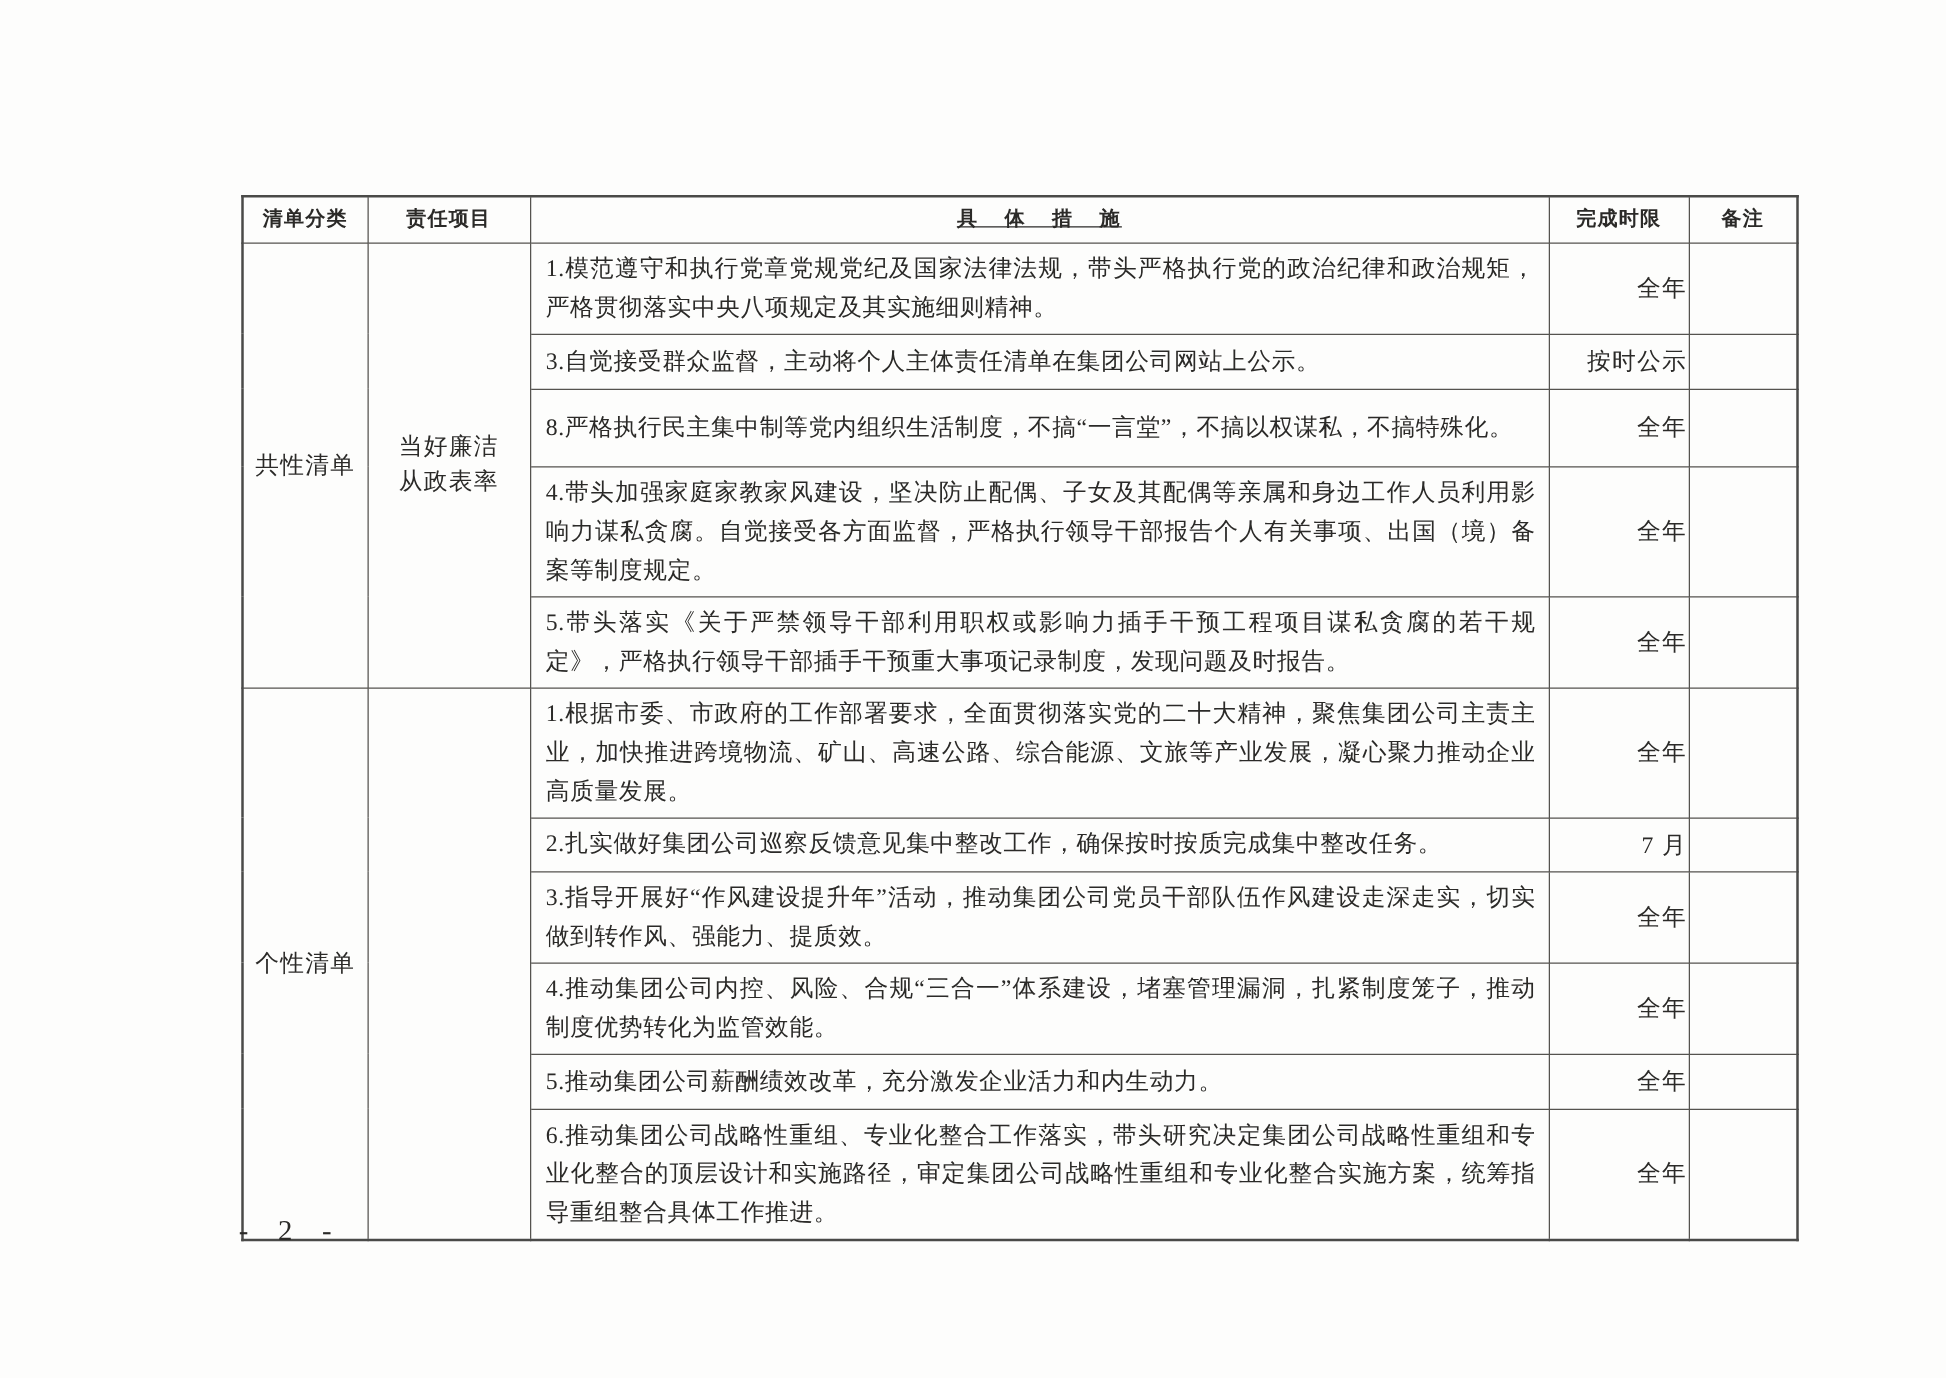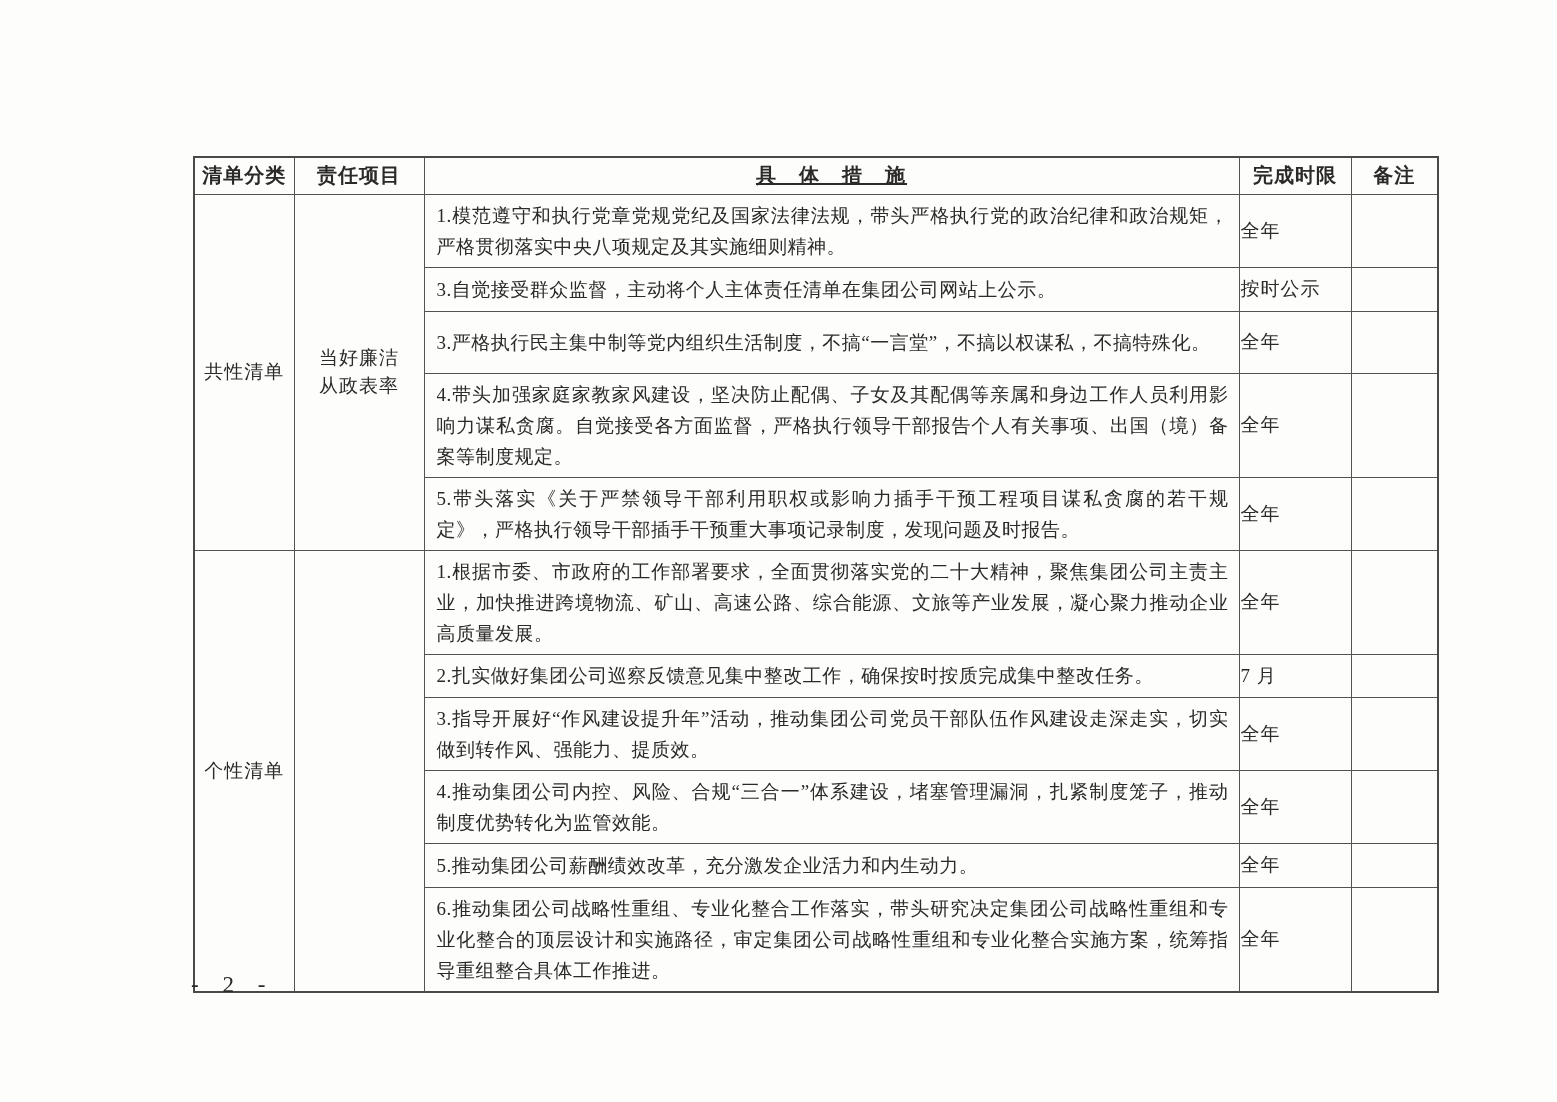--- a/index.html
+++ b/index.html
@@ -28,21 +28,21 @@
   .doc-table th, .doc-table td {
     border: 1px solid #55534f;
     vertical-align: middle;
     font-size: 19px;
     color: #2b2a28;
     box-sizing: border-box;
   }
   .doc-table th {
     font-weight: bold;
     text-align: center;
-    font-size: 20px;
+    font-size: 16px;
     letter-spacing: 1px;
     padding: 0 2px;
   }
   th.h-measures {
     word-spacing: 14px;
     letter-spacing: 2px;
     text-decoration: underline;
   }
   td.cell-category, td.cell-project {
     text-align: center;
@@ -55,21 +55,21 @@
     text-align: center;
   }
   td.cell-measure {
     padding: 5px 10px 5px 12px;
     text-align: justify;
     line-height: 31px;
     letter-spacing: 0.5px;
     margin-top: 20px;
   }
   td.cell-deadline, td.cell-note {
-    text-align: left;
+    text-align: right;
     letter-spacing: 1px;
   }
   .page-number {
     position: absolute;
     left: 191px;
     top: 972px;
     font-size: 23px;
     letter-spacing: 9px;
     color: #2b2a28;
     font-family: "Liberation Serif", "DejaVu Serif", serif;
@@ -106,21 +106,21 @@
       <td class="cell-measure">1.模范遵守和执行党章党规党纪及国家法律法规，带头严格执行党的政治纪律和政治规矩，严格贯彻落实中央八项规定及其实施细则精神。</td>
       <td class="cell-deadline">全年</td>
       <td class="cell-note"></td>
     </tr>
     <tr style="height:44px">
       <td class="cell-measure">3.自觉接受群众监督，主动将个人主体责任清单在集团公司网站上公示。</td>
       <td class="cell-deadline">按时公示</td>
       <td class="cell-note"></td>
     </tr>
     <tr style="height:62px">
-      <td class="cell-measure">3.严格执行民主集中制等党内组织生活制度，不搞“一言堂”，不搞以权谋私，不搞特殊化。</td>
+      <td class="cell-measure">8.严格执行民主集中制等党内组织生活制度，不搞“一言堂”，不搞以权谋私，不搞特殊化。</td>
       <td class="cell-deadline">全年</td>
       <td class="cell-note"></td>
     </tr>
     <tr style="height:93px">
       <td class="cell-measure">4.带头加强家庭家教家风建设，坚决防止配偶、子女及其配偶等亲属和身边工作人员利用影响力谋私贪腐。自觉接受各方面监督，严格执行领导干部报告个人有关事项、出国（境）备案等制度规定。</td>
       <td class="cell-deadline">全年</td>
       <td class="cell-note"></td>
     </tr>
     <tr style="height:67px">
       <td class="cell-measure">5.带头落实《关于严禁领导干部利用职权或影响力插手干预工程项目谋私贪腐的若干规定》，严格执行领导干部插手干预重大事项记录制度，发现问题及时报告。</td>

